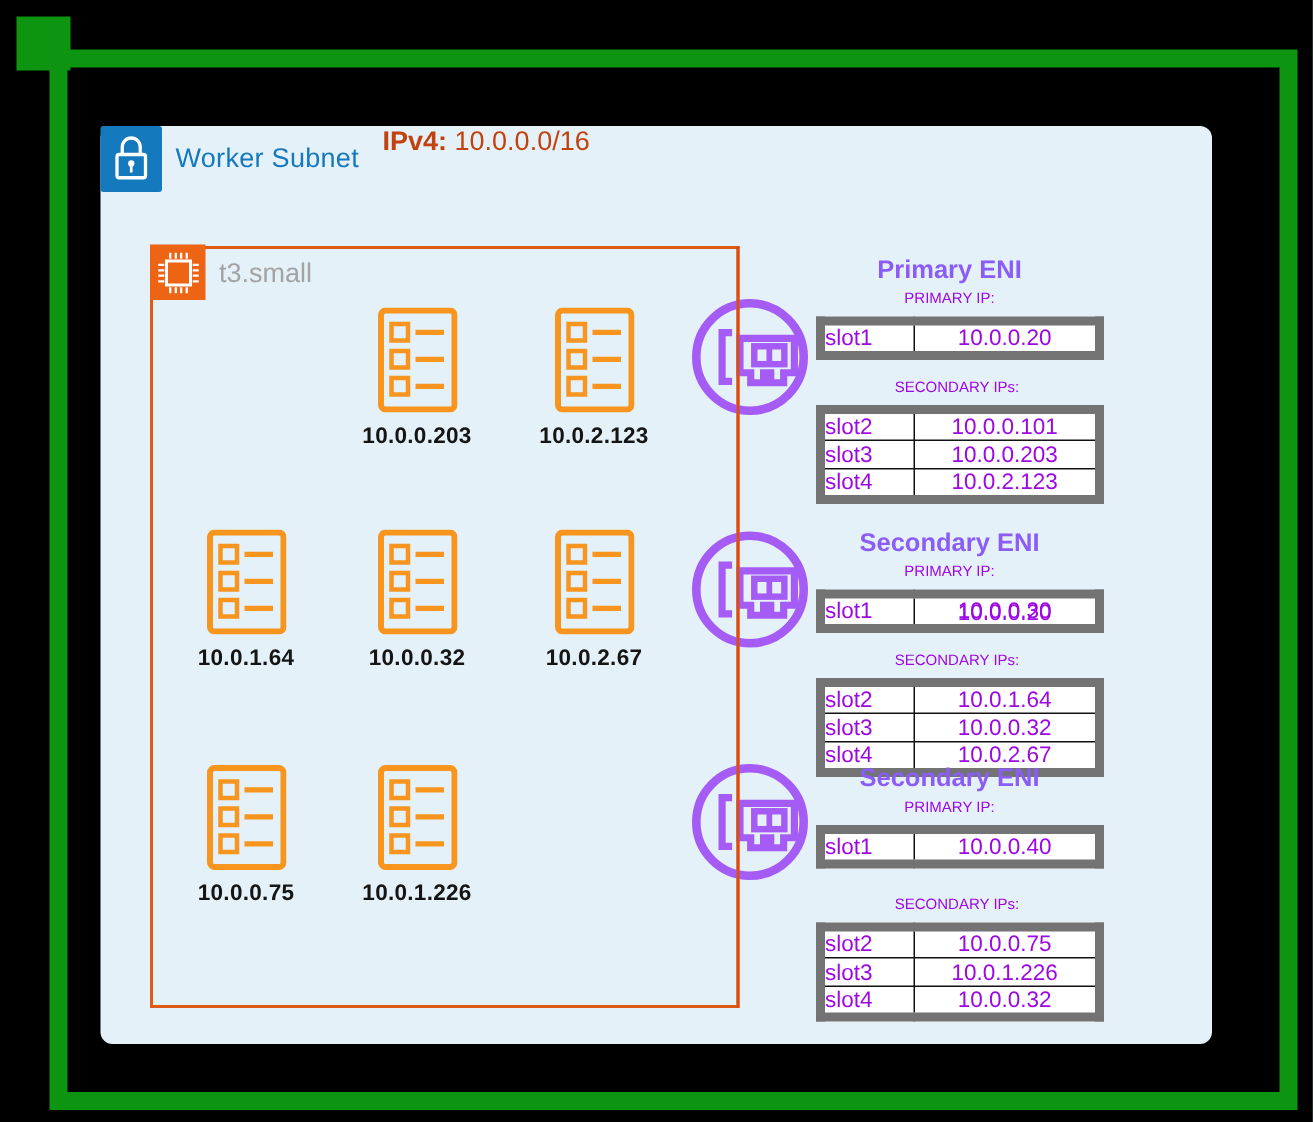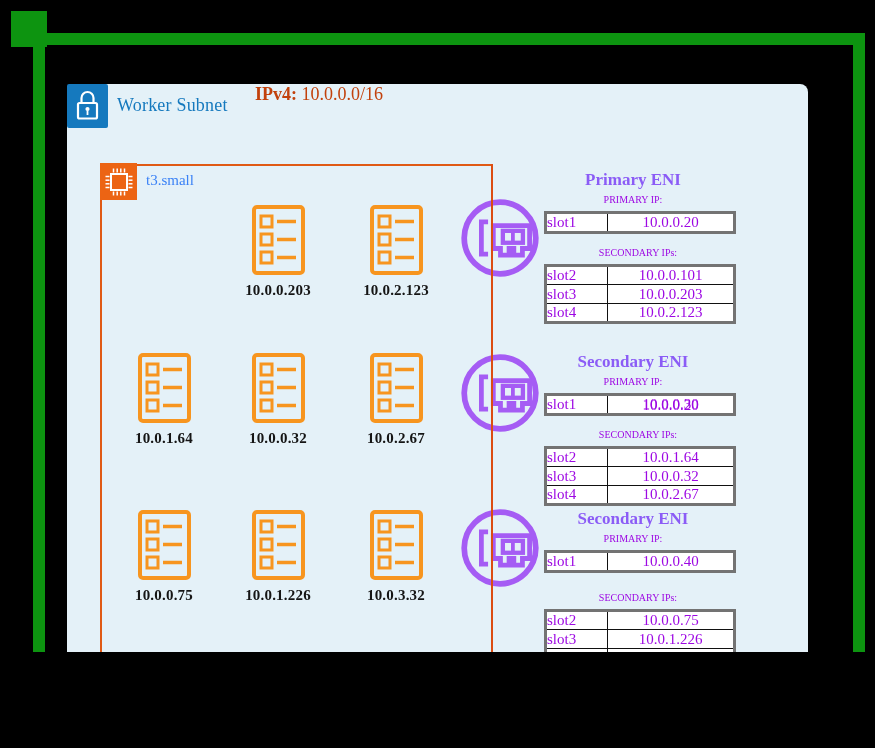--- a/index.html
+++ b/index.html
@@ -1,19 +1,19 @@
 <!DOCTYPE html>
 <html><head>
 <meta charset="utf-8">
 <style>
   html,body{margin:0;padding:0;background:#000;}
   *{box-sizing:border-box;}
   .stage{
-    position:relative;width:875px;height:652px;background:#000;overflow:hidden;
-    font-family:Liberation Serif, serif;
+    position:relative;width:875px;height:748px;background:#000;overflow:hidden;
+    font-family:Liberation Sans, sans-serif;
   }
   .outer-border{
     position:absolute;left:33px;top:33px;width:832px;height:707px;
     border:12px solid #0D9410;background:transparent;
   }
   .corner-accent{
     position:absolute;left:11px;top:11px;width:36px;height:36px;background:#0D9410;
   }
   .panel{
     position:absolute;left:67px;top:84px;width:741px;height:612px;
@@ -32,21 +32,21 @@
   .subnet-cidr b{font-weight:bold;}
   .instance-box{
     position:absolute;left:100px;top:164px;width:393px;height:508px;
     border:2px solid #E05A15;
   }
   .chip-square{
     position:absolute;left:100px;top:163px;width:37px;height:37px;background:#EC6414;
     display:flex;align-items:center;justify-content:center;
   }
   .instance-type{
-    position:absolute;left:146px;top:172px;font-size:15px;color:#3b82f6;
+    position:absolute;left:146px;top:172px;font-size:18px;color:#a3a3a3;
   }
   .pod{
     position:absolute;width:120px;text-align:center;
   }
   .pod .ip{
     margin-top:7px;font-size:15px;font-weight:bold;color:#151515;letter-spacing:.2px;
   }
   .eni-line{
     position:absolute;left:491px;top:164px;width:2px;height:508px;background:#DC4D12;z-index:6;
   }
@@ -59,21 +59,21 @@
   .eni-title{
     font-size:17px;font-weight:bold;color:#8b5cf6;text-align:center;
     line-height:20px;height:20px;padding-right:14px;
   }
   .eni-sub{
     font-size:10px;color:#9D08E3;text-align:center;line-height:19px;height:19px;padding-right:14px;
   }
   .eni-sub.secondary{padding-right:4px;text-align:center;}
   table.iptable{
     width:100%;border-collapse:collapse;background:#fff;
-    border:3px solid #737373;table-layout:fixed;margin-top:2px;padding-left:46px;
+    border:6px solid #737373;table-layout:fixed;margin-top:2px;padding-left:46px;
   }
   table.iptable td{
     border:1px solid #111;font-size:15px;color:#9D08E3;height:19px;padding:0;
     white-space:nowrap;overflow:visible;
   }
   table.iptable.primary td{height:20px;}
   td.slot{width:62px;text-align:left;padding-left:3px;}
   td.ipcell{text-align:center;position:relative;}
   td.ipcell .overlay{
     position:absolute;left:0;right:0;top:0;bottom:0;text-align:center;line-height:19px;
@@ -225,34 +225,20 @@
           <rect x="2" y="2" width="49" height="66" rx="3" stroke-width="4"></rect>
           <rect x="9" y="11" width="11" height="11" stroke-width="3"></rect>
           <line x1="25" y1="16.5" x2="44" y2="16.5" stroke-width="3.5"></line>
           <rect x="9" y="29" width="11" height="11" stroke-width="3"></rect>
           <line x1="25" y1="34.5" x2="44" y2="34.5" stroke-width="3.5"></line>
           <rect x="9" y="47" width="11" height="11" stroke-width="3"></rect>
           <line x1="25" y1="52.5" x2="44" y2="52.5" stroke-width="3.5"></line>
         </g>
       </svg>
     <div class="ip">10.0.1.226</div>
-  </div>
-  <div class="pod" style="left:336px;top:510px">
-    <svg width="53" height="70" viewBox="0 0 53 70" style="margin:0 auto">
-        <g fill="none" stroke="#F7951F">
-          <rect x="2" y="2" width="49" height="66" rx="3" stroke-width="4"></rect>
-          <rect x="9" y="11" width="11" height="11" stroke-width="3"></rect>
-          <line x1="25" y1="16.5" x2="44" y2="16.5" stroke-width="3.5"></line>
-          <rect x="9" y="29" width="11" height="11" stroke-width="3"></rect>
-          <line x1="25" y1="34.5" x2="44" y2="34.5" stroke-width="3.5"></line>
-          <rect x="9" y="47" width="11" height="11" stroke-width="3"></rect>
-          <line x1="25" y1="52.5" x2="44" y2="52.5" stroke-width="3.5"></line>
-        </g>
-      </svg>
-    <div class="ip">10.0.3.32</div>
   </div>
 
   <svg class="eni-icon" style="top:196px" viewBox="0 0 88 88">
     <g fill="none" stroke="#A55CF4">
       <circle cx="44" cy="44" r="37.5" stroke-width="6"></circle>
       <path d="M31.5 27 H24.5 V61 H31.5" stroke-width="5"></path>
       <path d="M37 31 H75 V55 H67.5 V62 H58.5 V55 H53.5 V62 H44.5 V55 H37 Z" stroke-width="5"></path>
       <rect x="47" y="36.5" width="21" height="12.5" stroke-width="4.5"></rect>
       <line x1="57.5" y1="36.5" x2="57.5" y2="49" stroke-width="4"></line>
     </g>

